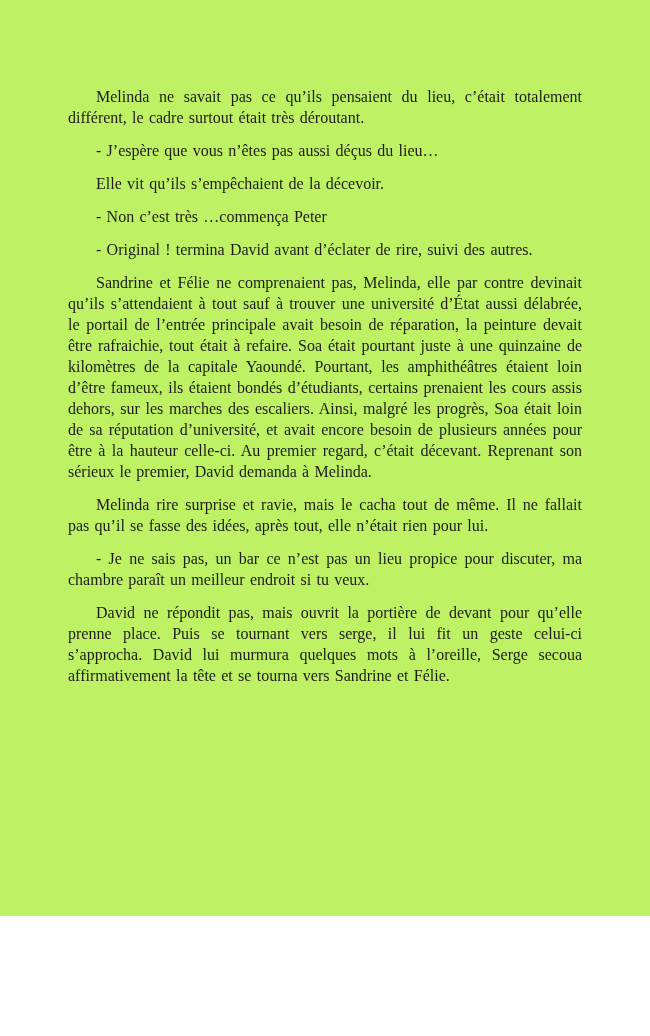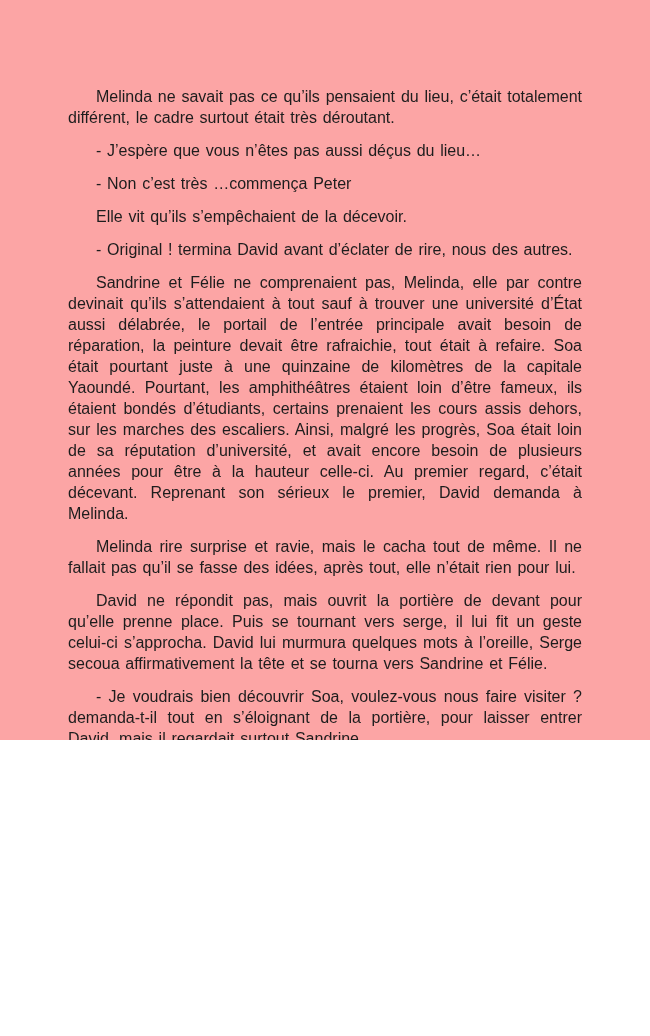--- a/index.html
+++ b/index.html
@@ -3,24 +3,24 @@
 <meta charset="utf-8">
 <style>
   html, body {
     margin: 0;
     padding: 0;
     background: #ffffff;
   }
   .page {
     position: relative;
     width: 650px;
-    height: 740px;
-    background: #fca5a5;
+    height: 916px;
+    background: #bef264;
     overflow: hidden;
-    font-family: Liberation Sans, sans-serif;
+    font-family: Liberation Serif, serif;
     color: #1d1d1d;
   }
   .text-block {
     position: absolute;
     left: 68px;
     top: 86px;
     width: 514px;
   }
   .text-block p {
     margin: 0 0 12px 0;
@@ -41,22 +41,22 @@
     margin-left: 7px;
   }
 </style>
 </head>
 <body>
 
 <div class="page">
   <div class="text-block">
     <p>Melinda ne savait pas ce qu’ils pensaient du lieu, c’était totalement différent, le cadre surtout était très déroutant.</p>
     <p>- J’espère que vous n’êtes pas aussi déçus du lieu…</p>
+    <p>Elle vit qu’ils s’empêchaient de la décevoir.</p>
     <p>- Non c’est très …commença Peter</p>
-    <p>Elle vit qu’ils s’empêchaient de la décevoir.</p>
-    <p>- Original ! termina David avant d’éclater de rire, nous des autres.</p>
+    <p>- Original ! termina David avant d’éclater de rire, suivi des autres.</p>
     <p>Sandrine et Félie ne comprenaient pas, Melinda, elle par contre devinait qu’ils s’attendaient à tout sauf à trouver une université d’État aussi délabrée, le portail de l’entrée principale avait besoin de réparation, la peinture devait être rafraichie, tout était à refaire. Soa était pourtant juste à une quinzaine de kilomètres de la capitale Yaoundé. Pourtant, les amphithéâtres étaient loin d’être fameux, ils étaient bondés d’étudiants, certains prenaient les cours assis dehors, sur les marches des escaliers. Ainsi, malgré les progrès, Soa était loin de sa réputation d’université, et avait encore besoin de plusieurs années pour être à la hauteur celle-ci. Au premier regard, c’était décevant. Reprenant son sérieux le premier, David demanda à Melinda.</p>
     <p>Melinda rire surprise et ravie, mais le cacha tout de même. Il ne fallait pas qu’il se fasse des idées, après tout, elle n’était rien pour lui.</p>
+    <p>- Je ne sais pas, un bar ce n’est pas un lieu propice pour discuter, ma chambre paraît un meilleur endroit si tu veux.</p>
     <p>David ne répondit pas, mais ouvrit la portière de devant pour qu’elle prenne place. Puis se tournant vers serge, il lui fit un geste celui-ci s’approcha. David lui murmura quelques mots à l’oreille, Serge secoua affirmativement la tête et se tourna vers Sandrine et Félie.</p>
-    <p>- Je voudrais bien découvrir Soa, voulez-vous nous faire visiter ? demanda-t-il tout en s’éloignant de la portière, pour laisser entrer David, mais il regardait surtout Sandrine.</p>
   </div>
   <div class="page-number">74</div>
 </div>
 
 </body></html>

